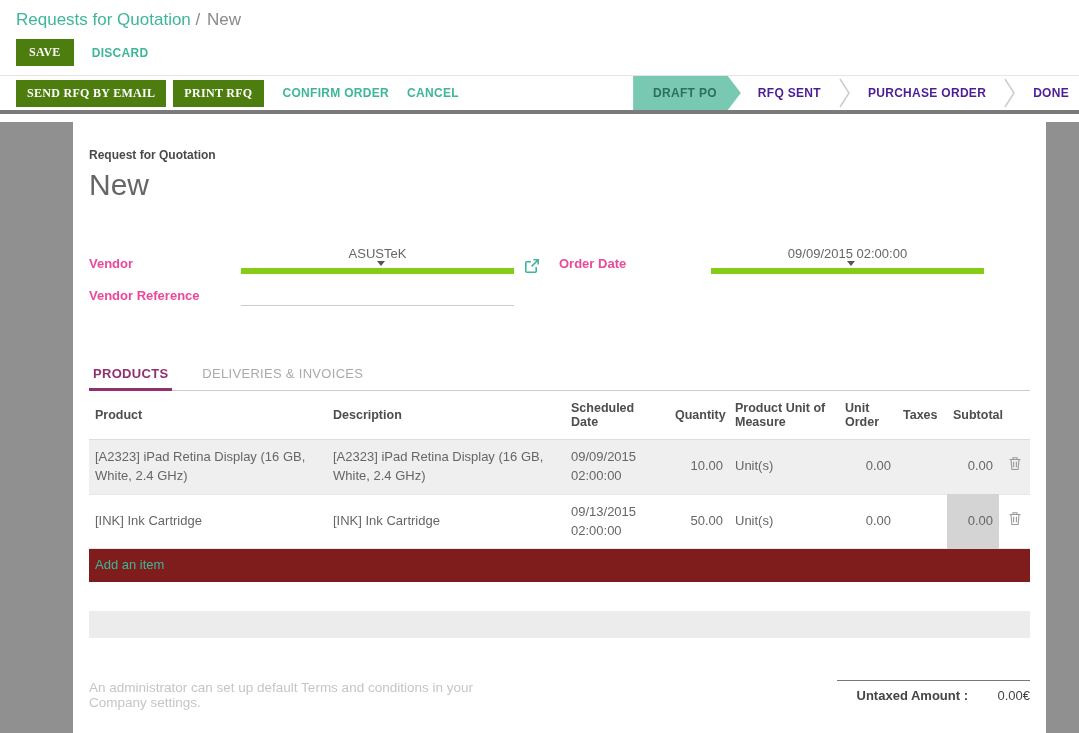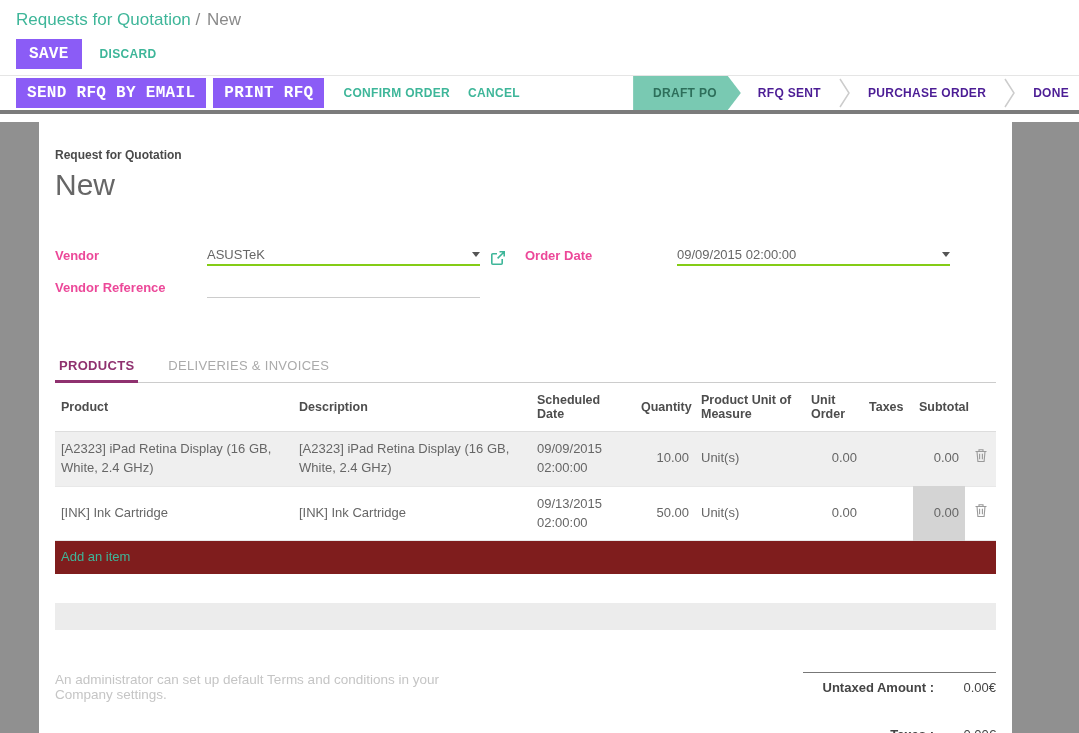--- a/index.html
+++ b/index.html
@@ -6,23 +6,23 @@
   html,body { width:1079px; height:733px; overflow:hidden;
     font-family:"Liberation Sans","DejaVu Sans",sans-serif; background:#fff; }
 
   
   .topbar { height:75px; background:#fff; padding:10px 16px 0; }
   .breadcrumb { font-size:17px; }
   .breadcrumb .bc-link { color:#3eb699; text-decoration:none; cursor:pointer; }
   .breadcrumb .bc-sep, .breadcrumb .bc-current { color:#8a8a8a; }
   .bc-current { margin-left:2px; }
   .save-row { margin-top:9px; display:flex; align-items:center; }
-  .btn { display:inline-block; background:#8b5cf6; color:#fff; font-size:16px;
+  .btn { display:inline-block; background:#4d7c0f; color:#fff; font-size:12px;
     font-weight:bold; border:none; padding:6px 13px; letter-spacing:.3px;
-    cursor:pointer; font-family:Liberation Mono, monospace; }
+    cursor:pointer; font-family:Liberation Serif, serif; }
   .link-btn { background:none; border:none; color:#3eb699; font-size:12px;
     font-weight:bold; letter-spacing:.3px; cursor:pointer; margin-left:18px;
     font-family:inherit; }
 
   
   .toolbar { height:39px; background:#fff; border-top:1px solid #e5e5e5;
     border-bottom:4px solid #7b7b7b; display:flex; align-items:stretch; }
   .toolbar-left { display:flex; align-items:center; padding-left:16px; flex:1; }
   .toolbar-left .btn { margin-right:7px; padding:6px 11px; }
   .toolbar-left .link-btn { margin-left:12px; margin-right:6px; }
@@ -31,35 +31,35 @@
     letter-spacing:.3px; display:flex; align-items:center; padding:0 24px 0 20px;
     clip-path:polygon(0 0, calc(100% - 13px) 0, 100% 50%, calc(100% - 13px) 100%, 0 100%);
     cursor:pointer; }
   .status-step { color:#4c1d95; font-size:12px; font-weight:bold; letter-spacing:.3px;
     display:flex; align-items:center; padding:0 17px; cursor:pointer; white-space:nowrap; }
   .status-step:last-child { padding-right:10px; }
   .chev { display:flex; align-items:center; }
 
   
   .page { background:#909090; height:619px; }
-  .sheet { background:#fff; width:973px; margin-left:39px; margin-top:8px;
+  .sheet { background:#fff; width:973px; margin-left:73px; margin-top:8px;
     height:611px; padding:26px 16px 0; }
 
   .sheet-subtitle { font-size:12px; font-weight:bold; color:#4a4a4a; }
   .sheet-title { font-size:30px; font-weight:400; color:#666; margin-top:6px; }
 
   
   .fields { display:flex; margin-top:44px; }
   .fcol { width:470px; }
   .frow { display:flex; align-items:flex-end; margin-bottom:12px; min-height:20px; }
   .flabel { width:152px; font-size:13px; font-weight:bold; color:#ec4899; padding-bottom:3px; }
   .finput { width:273px; display:flex; align-items:center; padding-bottom:2px;
     font-size:13px; color:#666; cursor:text; }
   .finput .val { flex:1; }
-  .u-dark  { border-bottom:2px solid #84cc16; }
+  .u-dark  { border-bottom:6px solid #84cc16;flex-direction:column; }
   .u-light { border-bottom:1px solid #ccc; height:20px; }
   .caret { width:0; height:0; border-left:4px solid transparent;
     border-right:4px solid transparent; border-top:5px solid #555;
     margin-left:6px; cursor:pointer; }
   .ext-icon { margin-left:10px; cursor:pointer; display:flex; align-items:flex-end; }
 
   
   .tabs { display:flex; margin-top:40px; border-bottom:1px solid #ccc; }
   .tab { font-size:13px; letter-spacing:.3px; padding:8px 4px 9px; margin-right:26px;
     color:#aaa; cursor:pointer; position:relative; }

